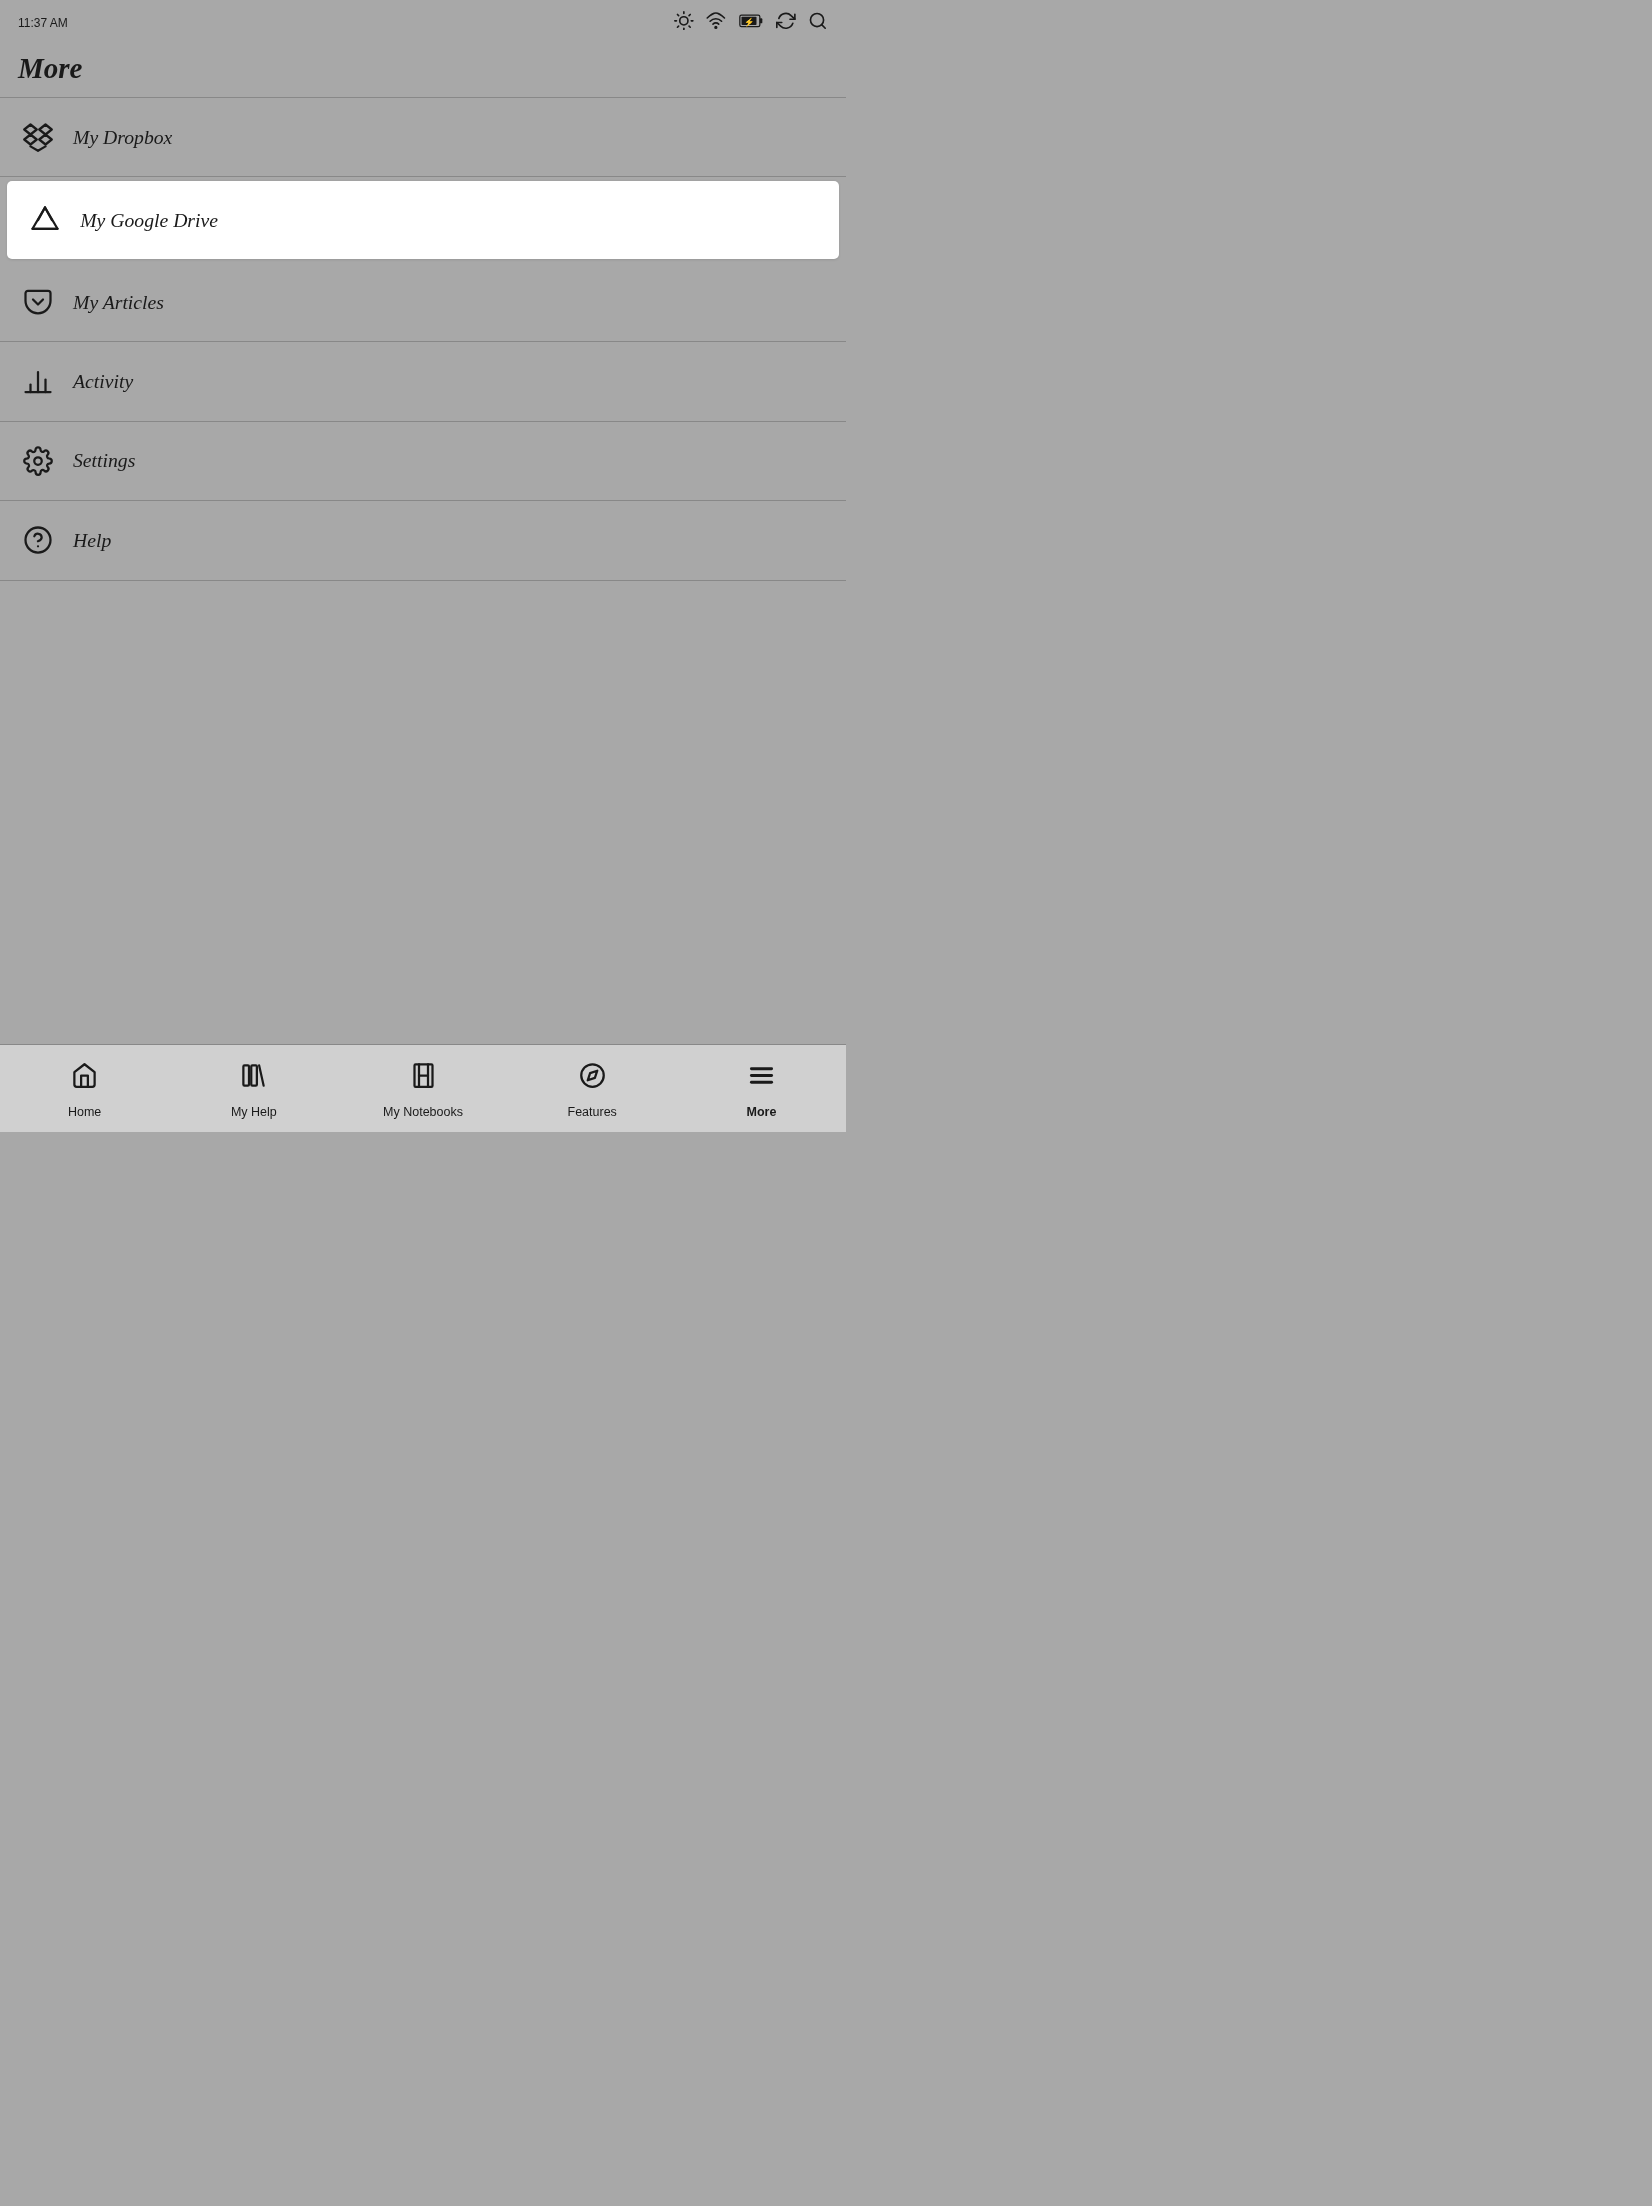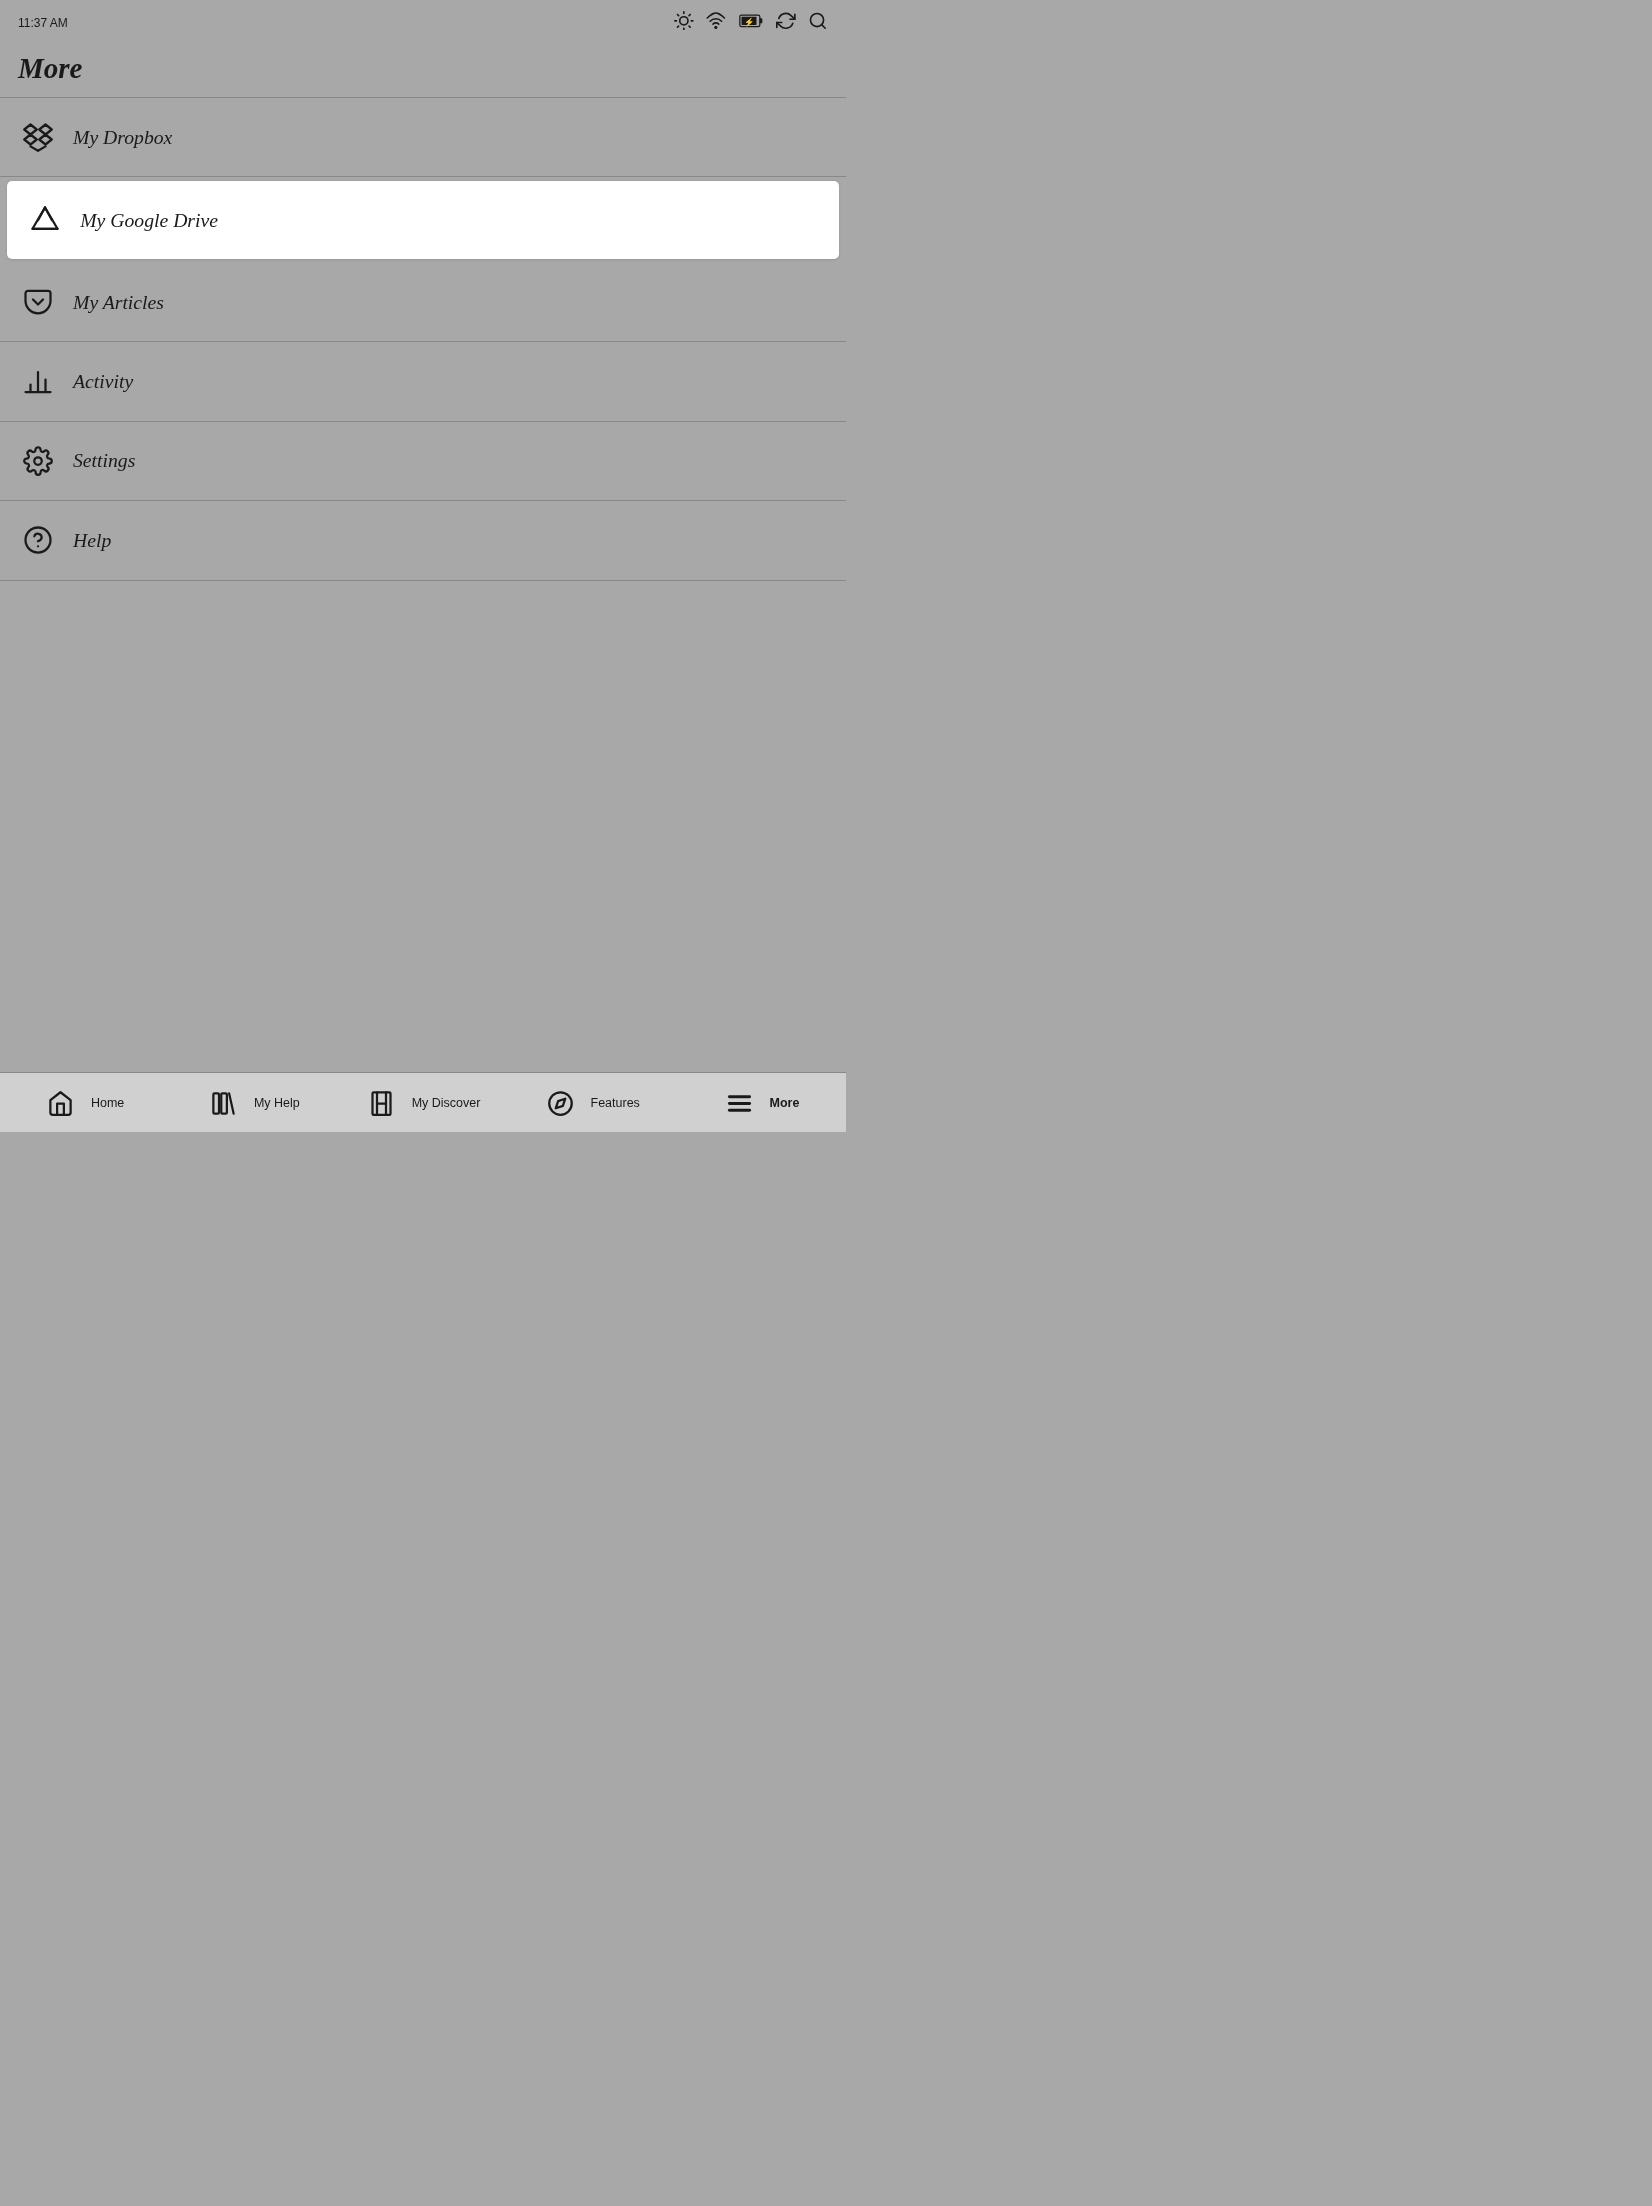--- a/index.html
+++ b/index.html
@@ -108,21 +108,21 @@
     .bottom-nav {
       display: flex;
       background-color: #d0d0d0;
       border-top: 1.3px solid #888;
       padding: 9px 0 7.2px 0;
     }
 
     .nav-item {
       flex: 1;
       display: flex;
-      flex-direction: row;
+      flex-direction: column;
       align-items: center;
       justify-content: center;
       gap: 14px;
       cursor: pointer;
       padding: 5.4px 0;
     }
 
     .nav-item-icon {
       width: 32px;
       height: 32px;
@@ -311,21 +311,21 @@
 
   <div class="nav-item">
     <div class="nav-item-icon">
       <svg viewBox="0 0 24 24" fill="none" stroke="#1a1a1a" stroke-width="2" stroke-linecap="round" stroke-linejoin="round">
         <rect x="4" y="2" width="16" height="20" rx="1"></rect>
         <line x1="8" y1="2" x2="8" y2="22"></line>
         <line x1="16" y1="2" x2="16" y2="22"></line>
         <line x1="8" y1="12" x2="16" y2="12"></line>
       </svg>
     </div>
-    <span class="nav-item-label">My Discover</span>
+    <span class="nav-item-label">My Notebooks</span>
   </div>
 
   <div class="nav-item">
     <div class="nav-item-icon">
       <svg viewBox="0 0 24 24" fill="none" stroke="#1a1a1a" stroke-width="2" stroke-linecap="round" stroke-linejoin="round">
         <circle cx="12" cy="12" r="10"></circle>
         <polygon points="16.24 7.76 14.12 14.12 7.76 16.24 9.88 9.88 16.24 7.76"></polygon>
       </svg>
     </div>
     <span class="nav-item-label">Features</span>

